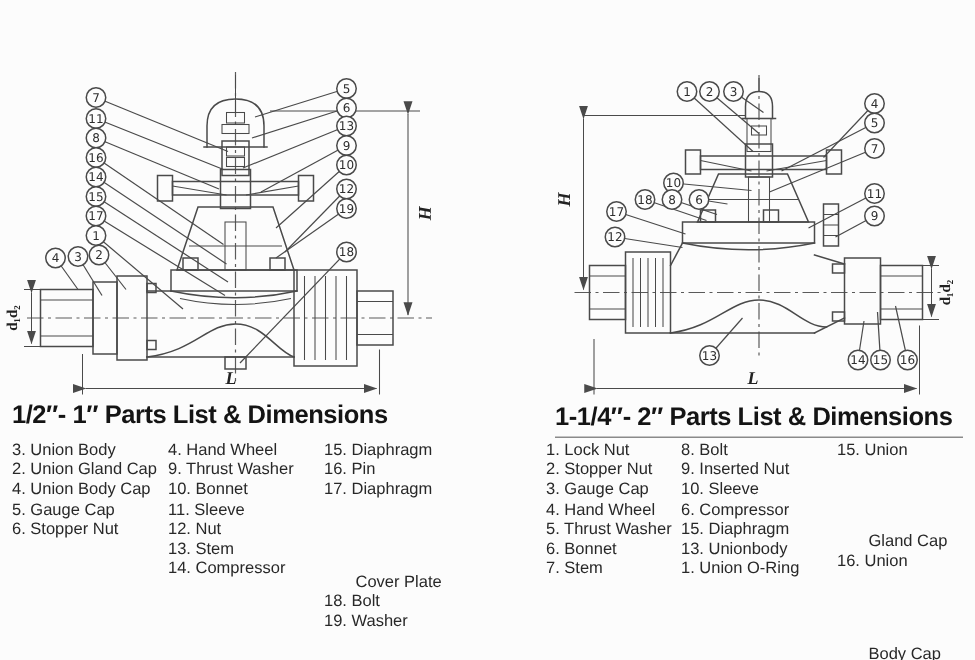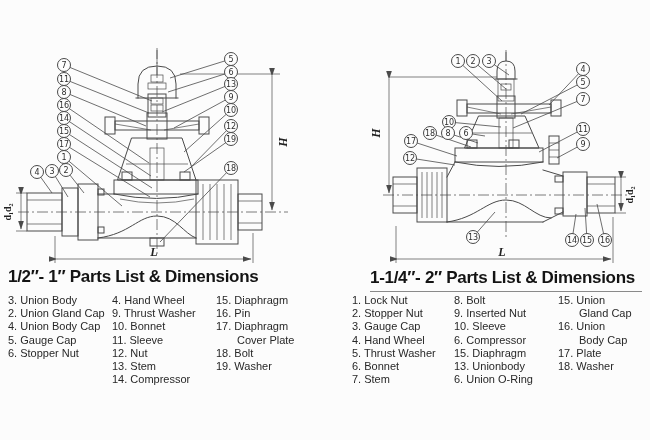--- a/index.html
+++ b/index.html
@@ -12,21 +12,21 @@
   .ldr{stroke:#4a4a4a;stroke-width:.8;fill:none;}
   .cobg{fill:#fdfdfd;stroke:#4a4a4a;stroke-width:1;}
   text.co{font:8px "DejaVu Sans",sans-serif;fill:#2e2e2e;text-anchor:middle;}
   text.dim{font:italic bold 12px "Liberation Serif",serif;fill:#222;text-anchor:middle;}
   text.dimd{font:bold 10px "Liberation Serif",serif;fill:#222;text-anchor:middle;}
   h2.ttl{position:absolute;margin:0;font-weight:bold;font-size:17px;
          letter-spacing:-0.3px;color:#141414;white-space:nowrap;}
   .rule{border-bottom:1.5px solid #8a8a8a;padding-bottom:3px;}
   .plist{position:absolute;top:294px;}
   .pl{height:13.2px;line-height:13.2px;font-size:11px;white-space:nowrap;color:#282828;}
-  .pl.indent{padding-left:21px;}
+  .pl.indent{padding-left:21px;margin-top:48px;}
 </style>
 </head>
 <body>
 
 <div class="page">
 
   <svg class="diag" style="left:0" width="325" height="266" viewBox="0 0 325 266">
     <defs>
       <marker id="a1" markerWidth="10" markerHeight="8" refX="8.5" refY="3" orient="auto" markerUnits="userSpaceOnUse">
         <path d="M0,0 L9,3 L0,6 Z" fill="#4a4a4a"></path>
@@ -410,37 +410,37 @@
   </div>
   <div class="plist" style="left:216px">
     <div class="pl">15. Diaphragm</div>
     <div class="pl">16. Pin</div>
     <div class="pl">17. Diaphragm</div>
     <div class="pl indent">Cover Plate</div>
     <div class="pl">18. Bolt</div>
     <div class="pl">19. Washer</div>
   </div>
 
-  <div class="plist" style="left:352px">
+  <div class="plist" style="left:364px">
     <div class="pl">1. Lock Nut</div>
     <div class="pl">2. Stopper Nut</div>
     <div class="pl">3. Gauge Cap</div>
     <div class="pl">4. Hand Wheel</div>
     <div class="pl">5. Thrust Washer</div>
     <div class="pl">6. Bonnet</div>
     <div class="pl">7. Stem</div>
   </div>
   <div class="plist" style="left:454px">
     <div class="pl">8. Bolt</div>
     <div class="pl">9. Inserted Nut</div>
     <div class="pl">10. Sleeve</div>
     <div class="pl">6. Compressor</div>
     <div class="pl">15. Diaphragm</div>
     <div class="pl">13. Unionbody</div>
-    <div class="pl">6. Union O-Ring</div>
+    <div class="pl">1. Union O-Ring</div>
   </div>
   <div class="plist" style="left:558px">
     <div class="pl">15. Union</div>
     <div class="pl indent">Gland Cap</div>
     <div class="pl">16. Union</div>
     <div class="pl indent">Body Cap</div>
     <div class="pl">17. Plate</div>
     <div class="pl">18. Washer</div>
   </div>
 

